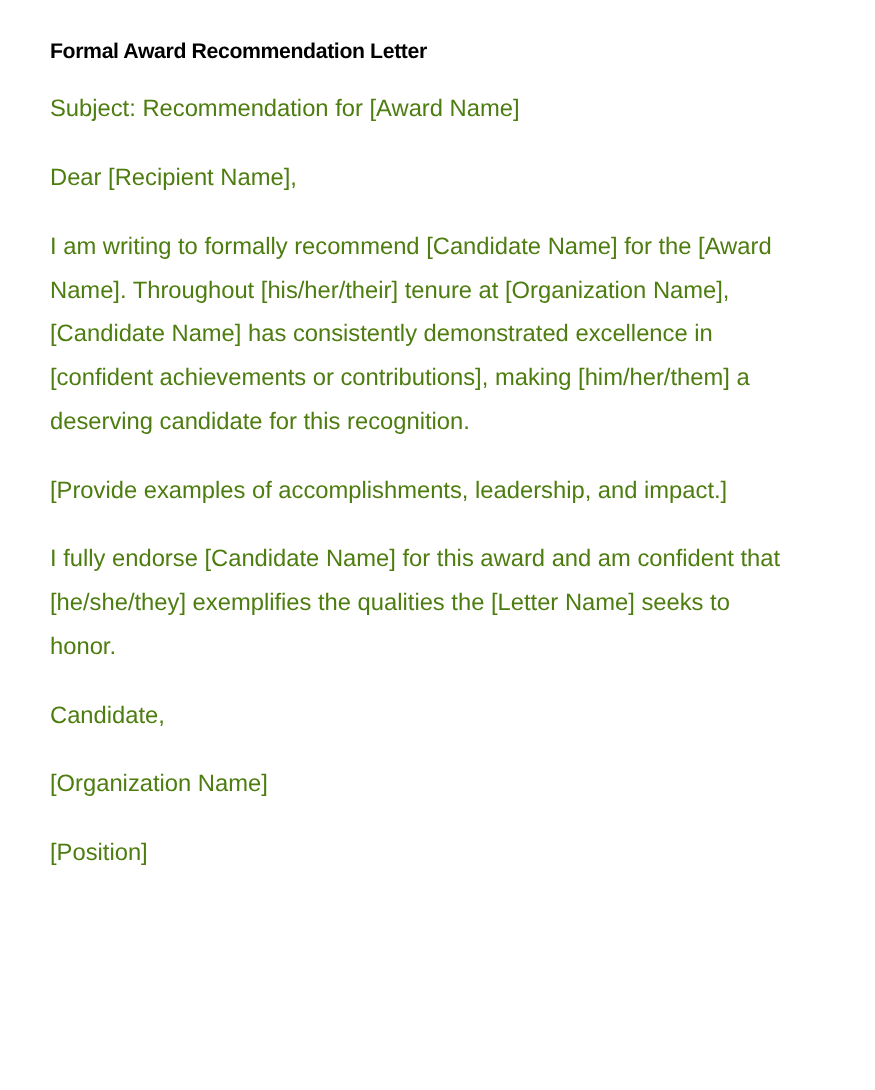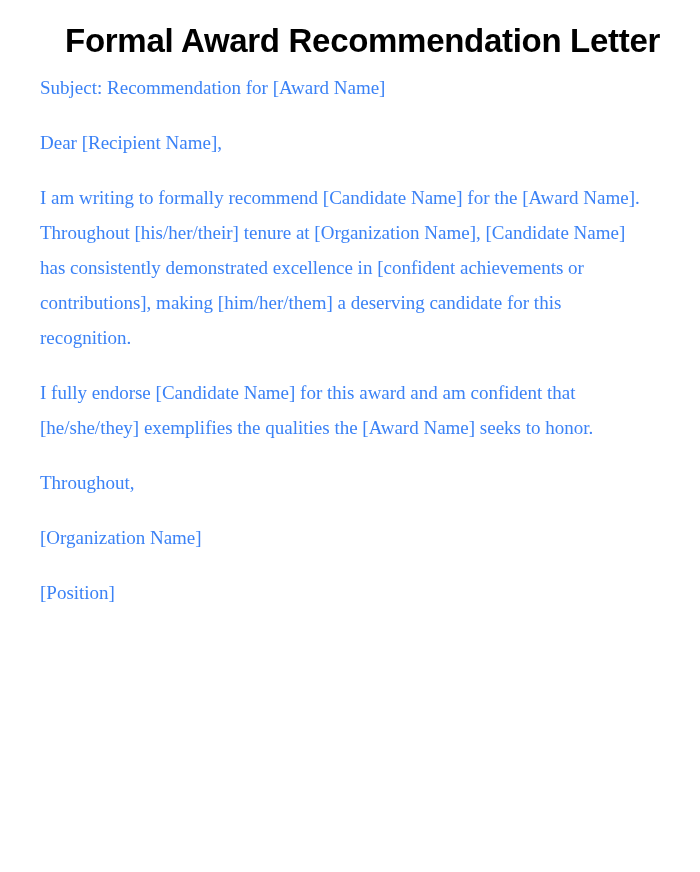--- a/index.html
+++ b/index.html
@@ -14,42 +14,41 @@
       font-family: "Liberation Sans", "DejaVu Sans", sans-serif;
       color: #1a1a1a;
     }
     .page {
       position: relative;
       padding: 24px 40px 0 40px;
       box-sizing: border-box;
       width: 700px;
     }
     .title {
-      font-size: 33px;
+      font-size: 17px;
       font-weight: bold;
       margin: 0 0 12px 0;
       line-height: 34px;
       color: #000000;
       letter-spacing: -0.3px;
-      text-align: right;
     }
     .para {
       font-size: 19px;
       line-height: 35px;
       margin: 0 0 20px 0;
-      color: #3b82f6;
+      color: #4d7c0f;
       width: 600px;
-      font-family: Liberation Serif, serif;
     }
   </style>
 </head>
 <body>
 
 <div class="page">
   <h1 class="title">Formal Award Recommendation Letter</h1>
   <p class="para">Subject: Recommendation for [Award Name]</p>
   <p class="para">Dear [Recipient Name],</p>
   <p class="para">I am writing to formally recommend [Candidate Name] for the [Award Name]. Throughout [his/her/their] tenure at [Organization Name], [Candidate Name] has consistently demonstrated excellence in [confident achievements or contributions], making [him/her/them] a deserving candidate for this recognition.</p>
-  <p class="para">I fully endorse [Candidate Name] for this award and am confident that [he/she/they] exemplifies the qualities the [Award Name] seeks to honor.</p>
-  <p class="para">Throughout,</p>
+  <p class="para">[Provide examples of accomplishments, leadership, and impact.]</p>
+  <p class="para">I fully endorse [Candidate Name] for this award and am confident that [he/she/they] exemplifies the qualities the [Letter Name] seeks to honor.</p>
+  <p class="para">Candidate,</p>
   <p class="para">[Organization Name]</p>
   <p class="para">[Position]</p>
 </div>
 
 </body></html>

